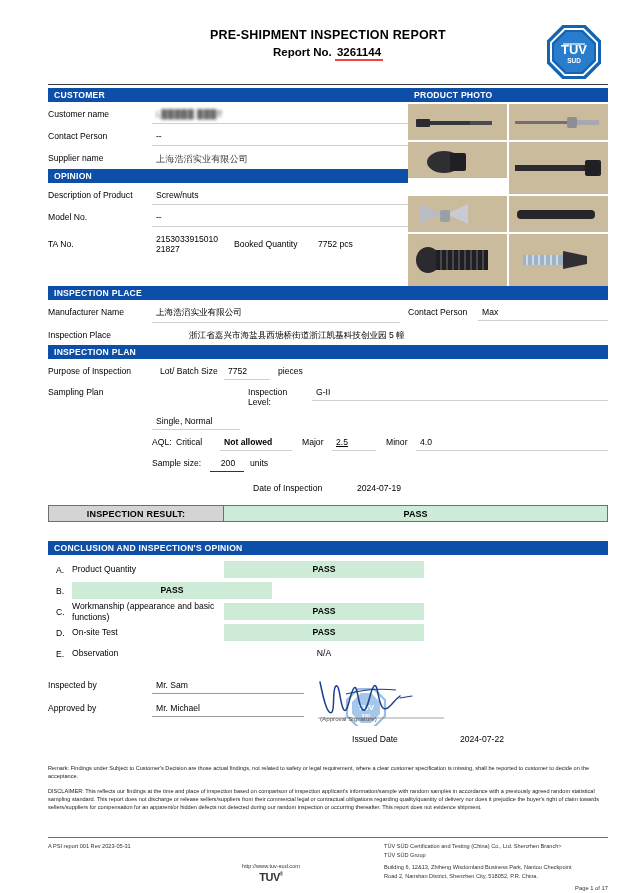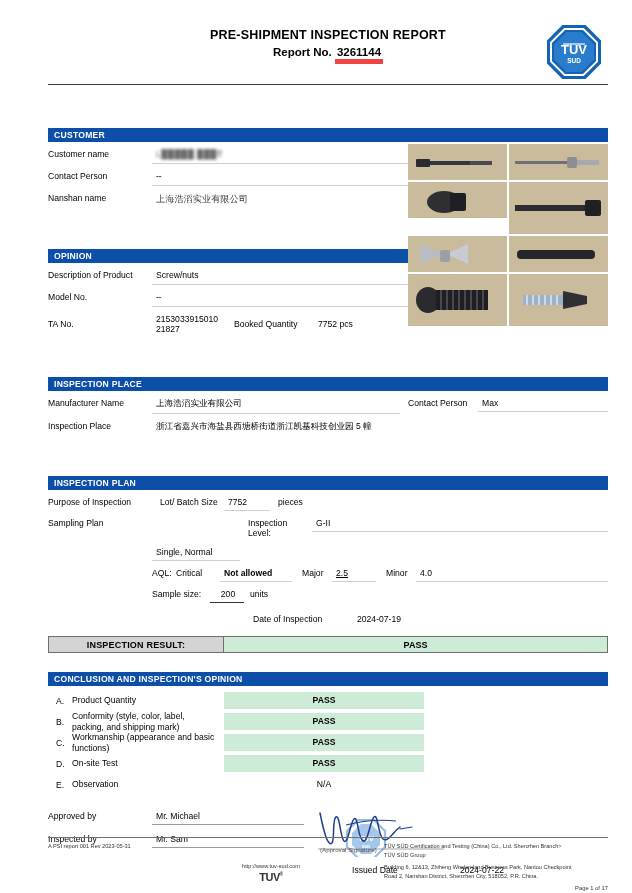--- a/index.html
+++ b/index.html
@@ -11,30 +11,30 @@
     color:#000;
     position:relative;
     overflow:hidden;
   }
   .page { position:absolute; left:12px; top:0; width:632px; height:893px; }
 
   
   .title-wrap { padding-top:28px; text-align:center; }
   .doc-title { font-size:12.5px; font-weight:bold; letter-spacing:0.2px; }
   .doc-sub { font-size:11.5px; font-weight:bold; margin-top:4px; }
-  .doc-sub .rno { border-bottom:5px solid #ef4444; padding:0 2px 1px 2px;text-align:center; }
+  .doc-sub .rno { border-bottom:2px solid #ef4444; padding:0 2px 1px 2px;text-align:center; }
 
   .tuv-logo { position:absolute; right:42px; top:24px; width:56px; height:56px; }
 
   .hr-top { position:absolute; left:36px; top:84px; width:560px; height:0; border-top:1.6px solid #3a3a3a; }
 
   
   .bar {
     background:#0d4ea8; color:#fff; font-size:8.6px; font-weight:bold;
-    letter-spacing:0.25px; padding:3px 6px 3px 6px; height:14px; line-height:8px;margin-top:40px;
+    letter-spacing:0.25px; padding:3px 6px 3px 6px; height:14px; line-height:8px;
   }
   .bar.split { display:flex; padding:0; }
   .bar.split > div { padding:3px 6px; line-height:8px; }
   .bar.split .l { width:360px; }
   .bar.split .r { flex:1; }
 
   
   .body { position:absolute; left:36px; top:88px; width:560px; }
   .two-col { display:flex; }
   .col-left { width:360px; }
@@ -135,39 +135,40 @@
       <text x="28" y="39" font-family="Liberation Sans, sans-serif" font-size="6.5" font-weight="bold" fill="#ffffff" text-anchor="middle">SUD</text>
     </svg>
   </div>
 
   <div class="hr-top"></div>
 
   <div class="body">
 
     <div class="bar split">
       <div class="l">CUSTOMER</div>
+      <div class="r">PRODUCT PHOTO</div>
     </div>
 
     <div class="two-col">
       <div class="col-left">
 
         <div class="row">
           <div class="lbl">Customer name</div>
           <div class="val">
             <span class="redact">L█████ ███ff</span>
           </div>
         </div>
 
         <div class="row">
           <div class="lbl">Contact Person</div>
           <div class="val">--</div>
         </div>
 
         <div class="row">
-          <div class="lbl">Nanshan name</div>
+          <div class="lbl">Supplier name</div>
           <div class="val cn noline">上海浩滔实业有限公司</div>
         </div>
 
         <div class="bar">OPINION</div>
 
         <div class="row">
           <div class="lbl">Description of Product</div>
           <div class="val">Screw/nuts</div>
         </div>
 
@@ -276,21 +277,21 @@
 
     <div class="rowf">
       <div class="lbl">Manufacturer Name</div>
       <div class="seg cn" style="width:248px;">上海浩滔实业有限公司</div>
       <div class="seg plain" style="width:78px;padding-left:8px;">Contact Person</div>
       <div class="seg flexfill">Max</div>
     </div>
 
     <div class="rowf">
       <div class="lbl">Inspection Place</div>
-      <div class="seg cn flexfill" style="border-bottom:none;">浙江省嘉兴市海盐县西塘桥街道浙江凯基科技创业园 5 幢</div>
+      <div class="seg cn flexfill" style="border-bottom:none;margin-left:33px;">浙江省嘉兴市海盐县西塘桥街道浙江凯基科技创业园 5 幢</div>
     </div>
 
     <div class="bar">INSPECTION PLAN</div>
 
     <div class="rowf">
       <div class="lbl">Purpose of Inspection</div>
       <div class="seg plain" style="width:72px;padding-left:8px;">Lot/ Batch Size</div>
       <div class="seg" style="width:46px;">7752</div>
       <div class="seg plain" style="padding-left:8px;">pieces</div>
     </div>
@@ -333,21 +334,20 @@
     <div class="bar" style="margin-top:19px;">CONCLUSION AND INSPECTION'S OPINION</div>
 
     <div class="concl">
       <div class="crow">
         <div class="cletter">A.</div>
         <div class="ctext">Product Quantity</div>
         <div class="cstat">PASS</div>
       </div>
       <div class="crow">
         <div class="cletter">B.</div>
-        <div class="ctext">Conformity (style, color, label, packing, and shipping mark)</div>
         <div class="cstat">PASS</div>
       </div>
       <div class="crow">
         <div class="cletter">C.</div>
         <div class="ctext">Workmanship (appearance and basic functions)</div>
         <div class="cstat">PASS</div>
       </div>
       <div class="crow">
         <div class="cletter">D.</div>
         <div class="ctext">On-site Test</div>
@@ -355,26 +355,26 @@
       </div>
       <div class="crow">
         <div class="cletter">E.</div>
         <div class="ctext">Observation</div>
         <div class="cstat na">N/A</div>
       </div>
     </div>
 
     <div class="sig">
       <div class="sigrow">
+        <div class="lbl">Inspected by</div>
+        <div class="sigval">Mr. Sam</div>
+      </div>
+      <div class="sigrow">
         <div class="lbl">Approved by</div>
         <div class="sigval">Mr. Michael</div>
-      </div>
-      <div class="sigrow">
-        <div class="lbl">Inspected by</div>
-        <div class="sigval">Mr. Sam</div>
       </div>
 
       <div class="sigbox">
         <svg width="130" height="54" viewBox="0 0 130 54">
           <g opacity="0.42">
             <polygon points="42,17 58,17 69,28 69,44 58,55 42,55 31,44 31,28" fill="none" stroke="#1464b4" stroke-width="2.2"></polygon>
             <polygon points="45,21 55,21 64,30 64,42 55,51 45,51 36,42 36,30" fill="#2a7ccc"></polygon>
             <text x="50" y="38" font-family="Liberation Sans, sans-serif" font-size="8" font-weight="bold" fill="#ffffff" text-anchor="middle">TUV</text>
             <text x="50" y="45" font-family="Liberation Sans, sans-serif" font-size="4" font-weight="bold" fill="#ffffff" text-anchor="middle">SUD</text>
           </g>

